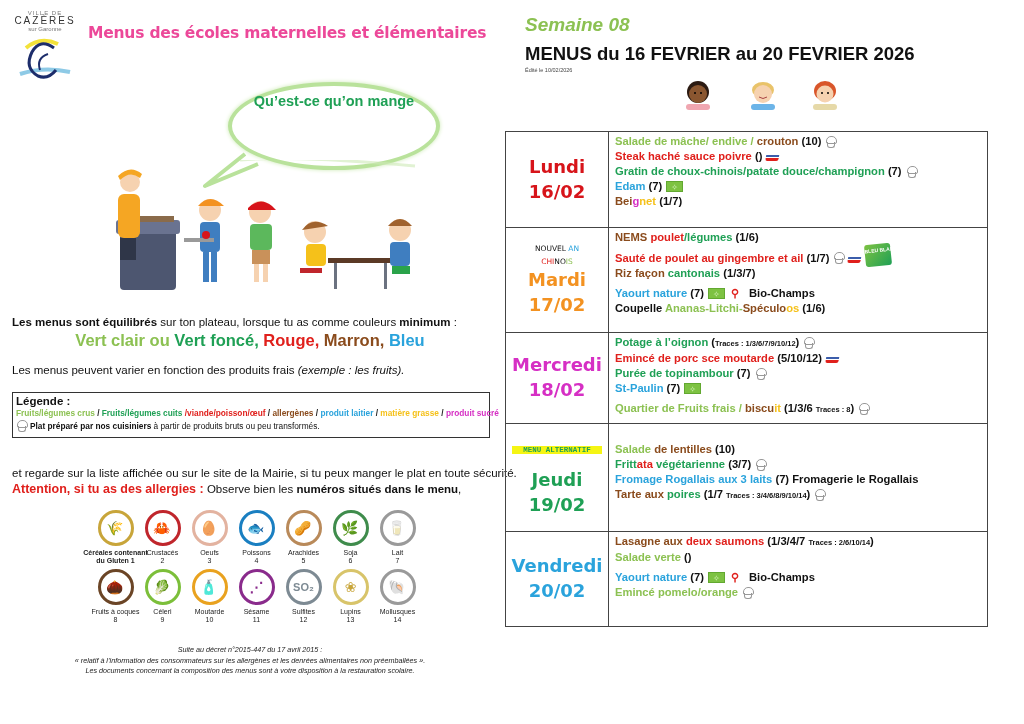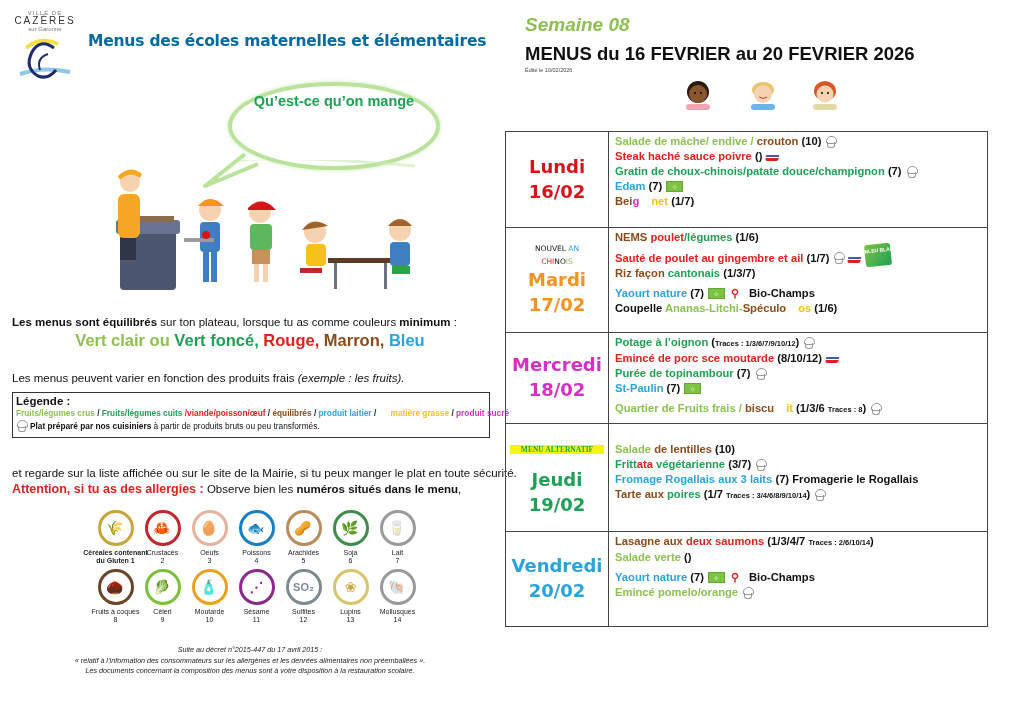--- a/index.html
+++ b/index.html
@@ -5,46 +5,46 @@
   * { box-sizing: border-box; margin: 0; padding: 0; }
   html, body { width: 1024px; height: 724px; background: #fff; overflow: hidden; }
   body { position: relative; font-family: "Liberation Sans", sans-serif; color: #111; }
 
   
   .c-lg { color: #8cc152; }  
   .c-dg { color: #1fa055; }  
   .c-rd { color: #e0201c; }  
   .c-br { color: #8a4b1c; }  
   .c-bl { color: #2aa3dc; }  
-  .c-yl { color: #f5c11a; padding-left: 12px; }  
+  .c-yl { color: #f5c11a; }  
   .c-pk { color: #d62fc4; }  
   .c-bk { color: #111; }
 
   
   .logo { position: absolute; left: 12px; top: 10px; width: 66px; height: 78px; }
   .logo .city-small { font-size: 6px; letter-spacing: 1px; color: #777; text-align: center; display:block; }
   .logo .city { font-size: 10px; letter-spacing: 2px; color: #333; text-align: center; display:block; line-height: 10px; }
   .logo .city-sub { font-size: 6px; color: #777; text-align: center; display:block; }
   .logo svg { display:block; margin: 2px auto 0; }
-  .main-title { position: absolute; left: 88px; top: 32px; font-family: "DejaVu Sans", sans-serif; font-weight: bold; font-size: 15.5px; color: #0369a1; letter-spacing: -0.2px; }
+  .main-title { position: absolute; left: 88px; top: 24px; font-family: "DejaVu Sans", sans-serif; font-weight: bold; font-size: 15.5px; color: #ec4899; letter-spacing: -0.2px; }
 
   
   .bubble { position: absolute; left: 228px; top: 82px; width: 212px; height: 88px; border: 4px solid #b9e29b; border-radius: 50%; background: #fff; box-shadow: 0 0 4px #cdeab5; }
   .bubble-tail { position: absolute; left: 203px; top: 150px; width: 0; height: 0; }
   .bubble-text { position: absolute; left: 228px; top: 92px; width: 212px; text-align: center; font-weight: bold; font-size: 14.5px; color: #1fa055; line-height: 19px; }
   .bubble-text .q { font-size: 20px; }
 
   
   .illus { position: absolute; left: 90px; top: 160px; width: 330px; height: 135px; }
 
   
   .balance { position: absolute; left: 12px; top: 316px; font-size: 11.5px; }
   .balance b { font-weight: bold; }
   .colors-line { position: absolute; left: 0; width: 500px; top: 331px; text-align: center; font-weight: bold; font-size: 16.5px; }
-  .vary { position: absolute; left: 12px; top: 372px; font-size: 11.5px; }
+  .vary { position: absolute; left: 12px; top: 364px; font-size: 11.5px; }
   .vary i { font-style: italic; }
 
   .legend { position: absolute; left: 12px; top: 392px; width: 478px; height: 46px; border: 1px solid #333; padding: 2px 3px; }
   .legend .lt { font-weight: bold; font-size: 11.5px; }
   .legend .lcats { font-size: 8.3px; font-weight: bold; white-space: nowrap; margin-top: 1px; }
   .legend .lcats .sep { color: #222; }
   .legend .lchef { font-size: 8.3px; margin-top: 2px; display: flex; align-items: center; gap: 3px; }
   .legend .lchef b { font-weight: bold; }
 
   .allergy { position: absolute; left: 12px; top: 465px; font-size: 11.5px; line-height: 16px; }
@@ -66,21 +66,21 @@
   .edited { position: absolute; left: 525px; top: 67px; font-size: 5.5px; color: #444; }
   .kids { position: absolute; left: 680px; top: 78px; width: 170px; height: 34px; }
 
   
   .menu-table { position: absolute; left: 505px; top: 131px; width: 483px; border-collapse: collapse; }
   .menu-table td { border: 1.5px solid #444; vertical-align: middle; }
   .menu-table td.day { width: 103px; text-align: center; font-family: "DejaVu Sans", sans-serif; font-weight: bold; }
   .day .dname { font-size: 18px; line-height: 24px; display:block; }
   .day .ddate { font-size: 18px; line-height: 26px; display:block; }
   .day .note { font-size: 7.5px; line-height: 13px; font-weight: normal; display:block; font-family: "DejaVu Sans", sans-serif; }
-  .day .alt { font-family: Liberation Serif, serif; font-size: 7.5px; background: #f5f513; color: #1fa055; font-weight: bold; padding: 0 11px; display:inline-block; margin-bottom: 14px; }
+  .day .alt { font-family: Liberation Mono, monospace; font-size: 7.5px; background: #f5f513; color: #1fa055; font-weight: bold; padding: 0 11px; display:inline-block; margin-bottom: 14px; }
   .menu-table td.items { padding: 2px 6px; vertical-align: top; }
   .item { font-weight: bold; font-size: 11.2px; line-height: 15px; display: flex; align-items: center; gap: 4px; white-space: nowrap; }
   .item .traces { font-size: 7.5px; }
   .gap5 { margin-top: 5px; }
 
   
   .chef { display:inline-block; width: 11px; height: 12px; position: relative; }
   .chef::before { content:""; position:absolute; left:1px; top:0; width:9px; height:6px; border:1px solid #999; border-radius: 5px 5px 2px 2px; background:#fff; }
   .chef::after { content:""; position:absolute; left:2px; top:6px; width:6px; height:5px; border:1px solid #999; border-top:none; border-radius: 0 0 3px 3px; }
   .vf { display:inline-block; width: 13px; height: 9px; background: linear-gradient(180deg,#fff 0 35%, #3b5dab 35% 55%, #fff 55% 70%, #e0201c 70% 100%); border-radius: 2px; transform: skewX(-10deg); }
@@ -167,21 +167,21 @@
 </div>
 
 <div class="legend">
   <div class="lt">Légende :</div>
   <div class="lcats">
     <span class="c-lg">Fruits/légumes crus</span>
     <span class="sep">/</span>
     <span class="c-dg">Fruits/légumes cuits</span>
     <span class="c-rd">/viande/poisson/œuf</span>
     <span class="sep">/</span>
-    <span class="c-br">équilibrés</span>
+    <span class="c-br">allergènes</span>
     <span class="sep">/</span>
     <span class="c-bl">produit laitier</span>
     <span class="sep">/</span>
     <span class="c-yl">matière grasse</span>
     <span class="sep">/</span>
     <span class="c-pk">produit sucré</span>
   </div>
   <div class="lchef">
     <span class="chef"></span>
     <span><b>Plat préparé par nos cuisiniers</b><span> à partir de produits bruts ou peu transformés.</span></span>
@@ -362,21 +362,21 @@
         <td class="day">
           <span class="dname" style="color: rgb(214, 47, 196);">Mercredi</span>
           <span class="ddate" style="color: rgb(214, 47, 196);">18/02</span>
         </td>
         <td class="items">
           <div class="item">
             <span><span class="c-dg">Potage à l’oignon</span><span class="c-bk"> (</span><span class="c-bk traces">Traces : 1/3/6/7/9/10/12</span><span class="c-bk">)</span></span>
             <span class="chef"></span>
           </div>
           <div class="item">
-            <span><span class="c-rd">Emincé de porc sce moutarde</span><span class="c-bk"> (8/10/12)</span></span>
+            <span><span class="c-rd">Emincé de porc sce moutarde</span><span class="c-bk"> (5/10/12)</span></span>
             <span class="vf"></span>
           </div>
           <div class="item">
             <span><span class="c-dg">Purée de topinambour</span><span class="c-bk"> (7)</span></span>
             <span class="chef"></span>
           </div>
           <div class="item">
             <span><span class="c-bl">St-Paulin</span><span class="c-bk"> (7)</span></span>
             <span class="bio"></span>
           </div>

